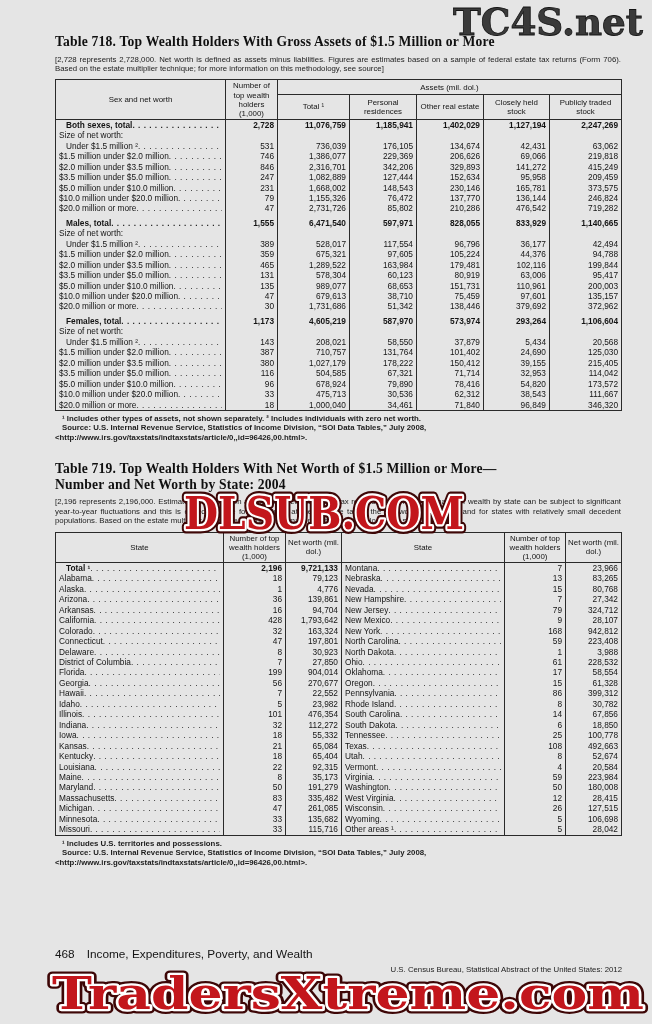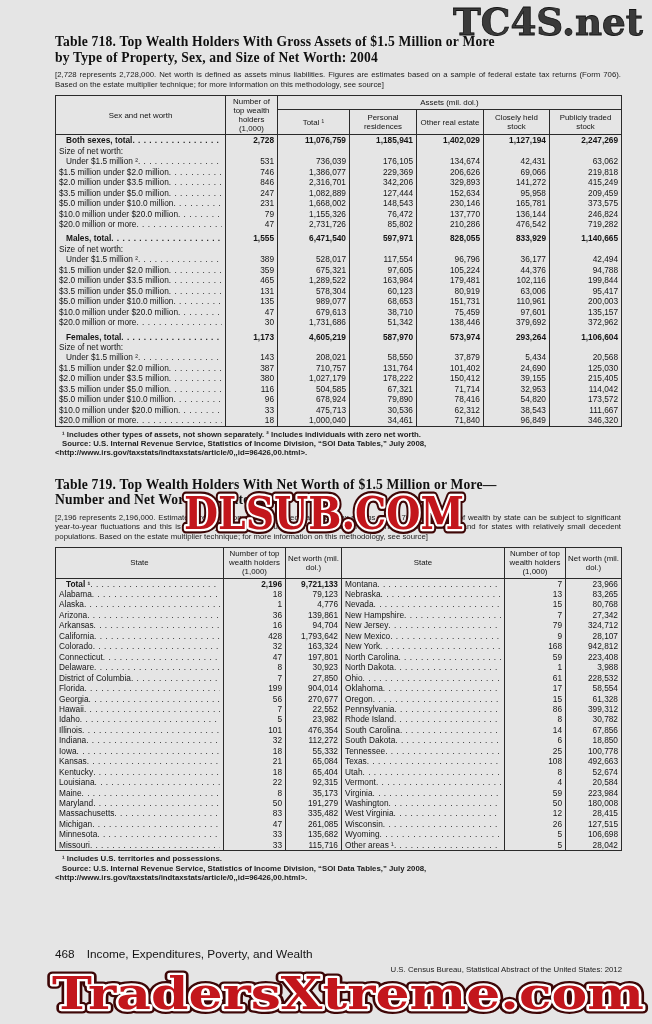--- a/index.html
+++ b/index.html
@@ -42,21 +42,20 @@
 </style>
 </head>
 <body>
 
 <div class="page">
 
   <div class="content">
 
     <div class="t-title">
       <div>Table 718. Top Wealth Holders With Gross Assets of $1.5 Million or More</div>
-      <div>by Type of Property, Sex, and Size of Net Worth: 2004</div>
     </div>
     <div class="t-note">[2,728 represents 2,728,000. Net worth is defined as assets minus liabilities. Figures are estimates based on a sample of federal estate tax returns (Form 706). Based on the estate multiplier technique; for more information on this methodology, see source]</div>
 
     <table class="tbl" id="t718">
       <colgroup>
         <col style="width:170px">
           <col style="width:52px">
           <col style="width:72px">
         <col style="width:67px">
           <col style="width:67px">

